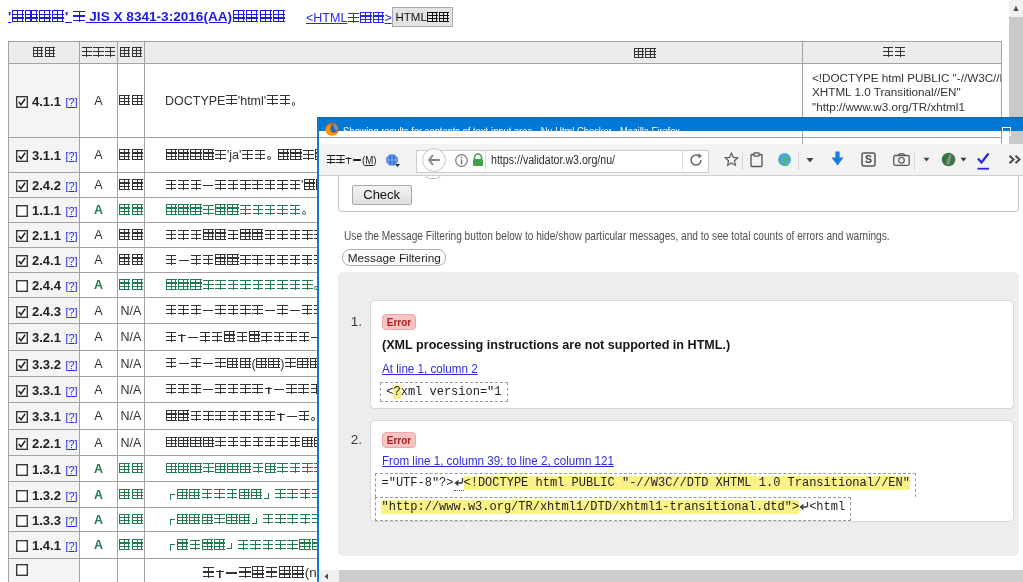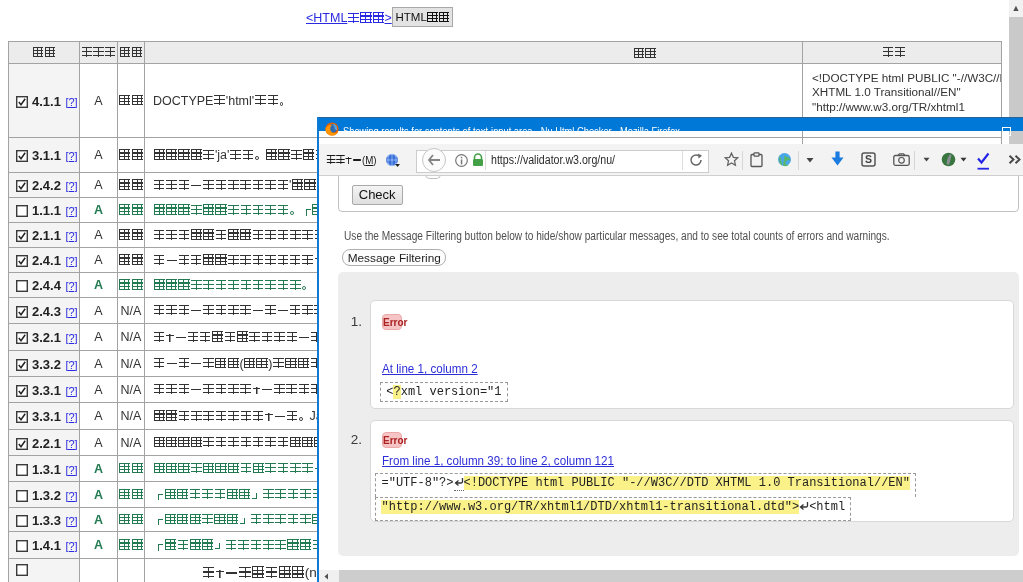--- a/index.html
+++ b/index.html
@@ -21,53 +21,54 @@
 #htmllink{position:absolute;left:306px;top:11px;font-size:12.5px;color:#2a2ae0;text-decoration:underline;white-space:nowrap}
 #valbtn{position:absolute;left:392px;top:7px;width:61px;height:20px;background:#e3e3e3;border:1px solid #a8a8a8;font-size:11.5px;color:#111;text-align:center;line-height:18px;white-space:nowrap}
 table{position:absolute;left:8px;top:41px;border-collapse:collapse;table-layout:fixed;width:993px}
 td,th{border:1px solid #a3a3a3;overflow:hidden}
 th{background:#ececec;font-size:12px;color:#333;height:22px;font-weight:bold;white-space:nowrap}
 td.c1{background:#f4f4f4;padding-left:7px;white-space:nowrap}
 .num{font-size:13px;color:#222;margin-left:4px}
 .q{font-size:11px;color:#2a2ae0;text-decoration:underline}
 .cb{vertical-align:-2px}
 td.c2,td.c3{text-align:center;font-size:12.5px;color:#333}
-td.c4{padding-left:8px;font-size:12.5px;color:#333;white-space:nowrap}
+td.c4{padding-left:20px;font-size:12.5px;color:#333;white-space:nowrap}
 td.c5{vertical-align:middle}
 td.grn{color:#217a50;font-weight:bold} td.grn i{color:#217a50}
 .tagtxt{font-size:11.7px;line-height:14.5px;color:#333;padding-left:9px;white-space:nowrap;margin-top:-2px}
 #vscroll{position:absolute;right:0;top:0;width:14px;height:582px;background:#c9c9c9}
 #vscroll .btn{position:absolute;top:0;left:0;width:14px;height:17px;background:#f1f1f1;color:#505050;font-size:9px;text-align:center;line-height:17px}
 #tooltip{position:absolute;left:0;top:567px;width:226px;height:15px;background:#f1f1f1;border-top:1px solid #8f8f8f;border-right:1px solid #8f8f8f;font-size:12.4px;color:#222;line-height:14px;padding-left:3px;white-space:nowrap}
 
 #win{position:absolute;left:317px;top:117px;width:706px;height:465px;border-left:2px solid #0f7ad3}
 #tbar{position:absolute;left:0;top:0;right:0;height:14px;background:#0078d7;border-top:1px solid #2a6396}
 #tbar .ttl{position:absolute;left:24px;top:7px;font-size:11.5px;color:#fff;white-space:nowrap;transform:scaleX(.81);transform-origin:0 0}
 #navbar{position:absolute;left:0;top:26.5px;right:0;height:32.5px;background:#f3f3f3;border-bottom:1px solid #cfcfcf}
 #content{position:absolute;left:0;top:59px;right:0;bottom:0;background:#fff;overflow:hidden}
 #menu{position:absolute;left:7px;top:10px;font-size:11.5px;color:#1a1a1a;white-space:nowrap;transform:scaleX(.85);transform-origin:0 0}
 #urlfield{position:absolute;left:97px;top:6px;width:293px;height:23px;background:#fff;border:1px solid #ccc}
 #urltext{position:absolute;left:172px;top:9px;font-size:12.5px;color:#2b2b2b;transform:scaleX(.85);transform-origin:0 0}
 #grayp{position:absolute;left:18.8px;top:95.5px;width:681.7px;height:284px;background:#ededed;border-radius:5px}
 .ebox{position:absolute;left:32.7px;width:643.5px;background:#fff;border:1px solid #d8d8d8;border-radius:5px}
 .enum{position:absolute;font-size:13.5px;color:#3a3a3a}
-.badge{display:inline-block;width:20px;height:16px;background:#f6c4c4;border:1px solid #eba8a8;border-radius:4px;color:#a22;font-size:10px;font-weight:bold;text-align:center;line-height:15px;vertical-align:2px}
+.badge{display:inline-block;width:34px;height:16px;background:#f6c4c4;border:1px solid #eba8a8;border-radius:4px;color:#a22;font-size:10px;font-weight:bold;text-align:center;line-height:15px;vertical-align:2px}
 .emsg{white-space:nowrap;font-size:12.6px;font-weight:bold;color:#151515;line-height:22.5px}
 .elink{font-size:12.5px;color:#2e2ed8;text-decoration:underline;transform:scaleX(.93);transform-origin:0 0;white-space:nowrap}
 .icode{font-family:"Liberation Mono",monospace;font-weight:normal;font-size:12px;border:1px dashed #999;padding:0 3px}
 .cblock{display:inline-block;font-family:"Liberation Mono",monospace;font-size:12px;color:#222;border:1px dashed #999;padding:2px 5px;white-space:nowrap}
 .hl{background:#faf189}
 #formbox{position:absolute;left:18.8px;top:-6px;width:681px;height:42px;border:1px solid #c2c2c2;border-radius:4px;background:#fff}
-#checkbtn{position:absolute;left:32.7px;top:9px;width:51px;height:20px;background:linear-gradient(#f4f4f4,#dfdfdf);border:1px solid #a9a9a9;border-radius:2px;font-size:13px;color:#111;text-align:center;line-height:18px}
+#checkbtn{position:absolute;left:32.7px;top:9px;width:60px;height:20px;background:linear-gradient(#f4f4f4,#dfdfdf);border:1px solid #a9a9a9;border-radius:2px;font-size:13px;color:#111;text-align:center;line-height:18px}
 #usetext{position:absolute;left:25.2px;top:53px;font-size:12px;color:#4f4f4f;white-space:nowrap;transform:scaleX(.845);transform-origin:0 0}
 #msgfbtn{position:absolute;left:23.3px;top:73px;width:104px;height:17px;background:#fdfdfd;border:1px solid #b0b0b0;border-radius:8px;font-size:11.8px;color:#222;text-align:center;line-height:16px}
 #hscroll{position:absolute;left:0;bottom:0;right:0;height:12.4px;background:#f0f0f0}
 #hthumb{position:absolute;left:20px;top:0;right:0;height:12.4px;background:#cdcdcd}
 </style></head><body>
 <div id="page">
+<div id="title">'<i class="gk"></i><i class="gk"></i><i class="gk"></i><i class="gk"></i>' <i class="gn"></i> JIS X 8341-3:2016(AA)<i class="gk"></i><i class="gk"></i><i class="gk"></i><i class="gk"></i></div>
 <div id="htmllink">&lt;HTML<i class="gn"></i><i class="gk"></i><i class="gk"></i>&gt;</div>
 <div id="valbtn">HTML<i class="gk"></i><i class="gk"></i></div>
 <table>
 <colgroup>
         <col style="width:71px">
         <col style="width:38px">
         <col style="width:27px">
         <col style="width:658px">
         <col style="width:199px">
       </colgroup>
@@ -354,20 +355,21 @@
  <div id="content">
   <div id="formbox"></div>
   <div style="position:absolute;left:105.5px;top:-2px;width:16px;height:5px;border:1px solid #bfbfbf;border-top:none;border-radius:0 0 7px 7px;background:#fff"></div>
   <div id="checkbtn">Check</div>
   <div id="usetext">Use the Message Filtering button below to hide/show particular messages, and to see total counts of errors and warnings.</div>
   <div id="msgfbtn">Message Filtering</div>
   <div id="grayp">
    <div class="enum" style="left:13px;top:42px">1.</div>
    <div class="ebox" style="top:28.8px;height:109px">
      <div style="position:absolute;left:10.5px;top:13px"><span class="badge">Error</span></div>
+     <div class="emsg" style="position:absolute;left:10.5px;top:32.5px">(XML processing instructions are not supported in HTML.)</div>
      <div class="elink" style="position:absolute;left:10.5px;top:61px">At line 1, column 2</div>
      <div class="cblock" style="position:absolute;left:8.8px;top:81px">&lt;<span class="hl">?</span>xml version="1</div>
    </div>
    <div class="enum" style="left:13px;top:160px">2.</div>
    <div class="ebox" style="top:148.3px;height:102px">
      <div style="position:absolute;left:10.5px;top:11px"><span class="badge">Error</span></div>
      <div class="elink" style="position:absolute;left:10.5px;top:33.5px">From line 1, column 39; to line 2, column 121</div>
      <div class="cblock" style="position:absolute;left:4px;top:52px;border-bottom:none;height:24px">="UTF-8"?&gt;<span style="border-bottom:1px dotted #666"><svg width="10" height="10" viewBox="0 0 10 10" style="vertical-align:-1px">
                   <path d="M8.5 1 V4.5 Q8.5 6 7 6 H2.5 M4.5 3.5 L1.5 6 L4.5 8.5" fill="none" stroke="#333" stroke-width="1.3"></path>
                 </svg></span><span class="hl">&lt;!DOCTYPE html PUBLIC "-//W3C//DTD XHTML 1.0 Transitional//EN"</span></div>

